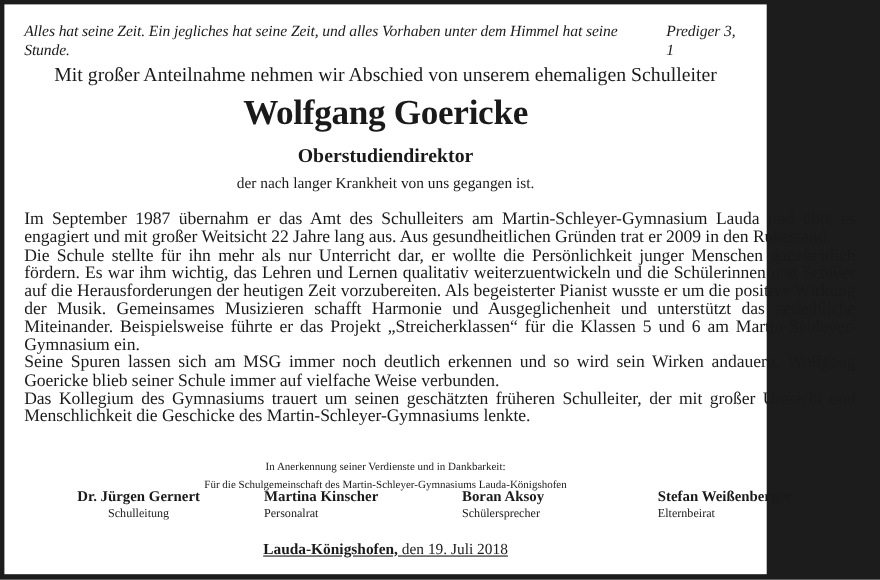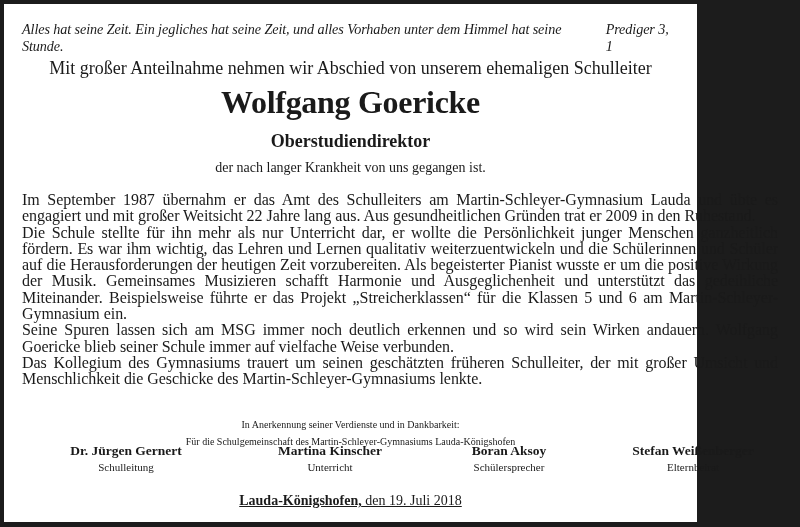--- a/index.html
+++ b/index.html
@@ -43,21 +43,21 @@
   }
   .body-text p { margin: 0; text-align-last: left; }
   .recognition {
     position: absolute; left: 0; right: 0; top: 393px;
     text-align: center; font-size: 10px; line-height: 16.5px; margin-top: 20px;
   }
   .signatures {
     position: absolute; left: 0; right: 0; top: 439px;
     display: flex;
   }
-  .sig { flex: 1; text-align: center; line-height: 16px; }
+  .sig { flex: 1; line-height: 16px; }
   .sig .sig-name { font-weight: bold; font-size: 13.5px; display: block; }
   .sig .sig-role { font-size: 11px; display: block; }
   .sig:nth-child(1) { flex: 0 0 228px; text-align: center; padding-left: 8px; }
   .sig:nth-child(2) { flex: 0 0 180px; }
   .sig:nth-child(3) { flex: 0 0 178px; }
   .sig:nth-child(4) { flex: 0 0 190px; }
   .footer {
     position: absolute; left: 0; right: 0; top: 489px;
     text-align: center; font-size: 14px; text-decoration: underline;
   }
@@ -92,21 +92,21 @@
     <div>Für die Schulgemeinschaft des Martin-Schleyer-Gymnasiums Lauda-Königshofen</div>
   </div>
 
   <div class="signatures">
     <div class="sig">
       <span class="sig-name">Dr. Jürgen Gernert</span>
       <span class="sig-role">Schulleitung</span>
     </div>
     <div class="sig">
       <span class="sig-name">Martina Kinscher</span>
-      <span class="sig-role">Unterricht</span>
+      <span class="sig-role">Personalrat</span>
     </div>
     <div class="sig">
       <span class="sig-name">Boran Aksoy</span>
       <span class="sig-role">Schülersprecher</span>
     </div>
     <div class="sig">
       <span class="sig-name">Stefan Weißenberger</span>
       <span class="sig-role">Elternbeirat</span>
     </div>
   </div>

